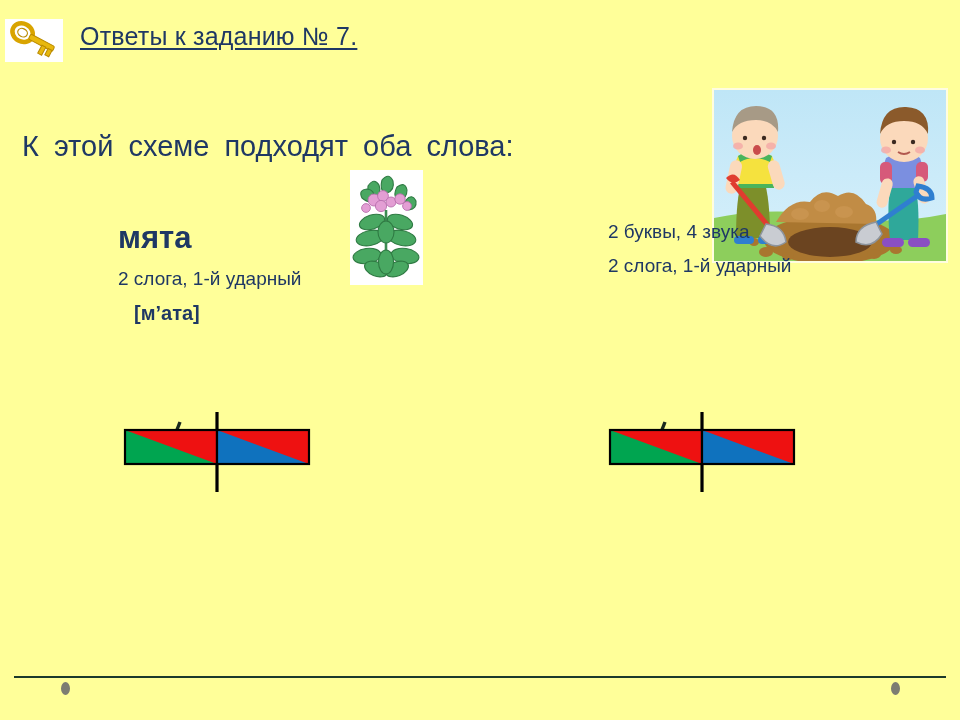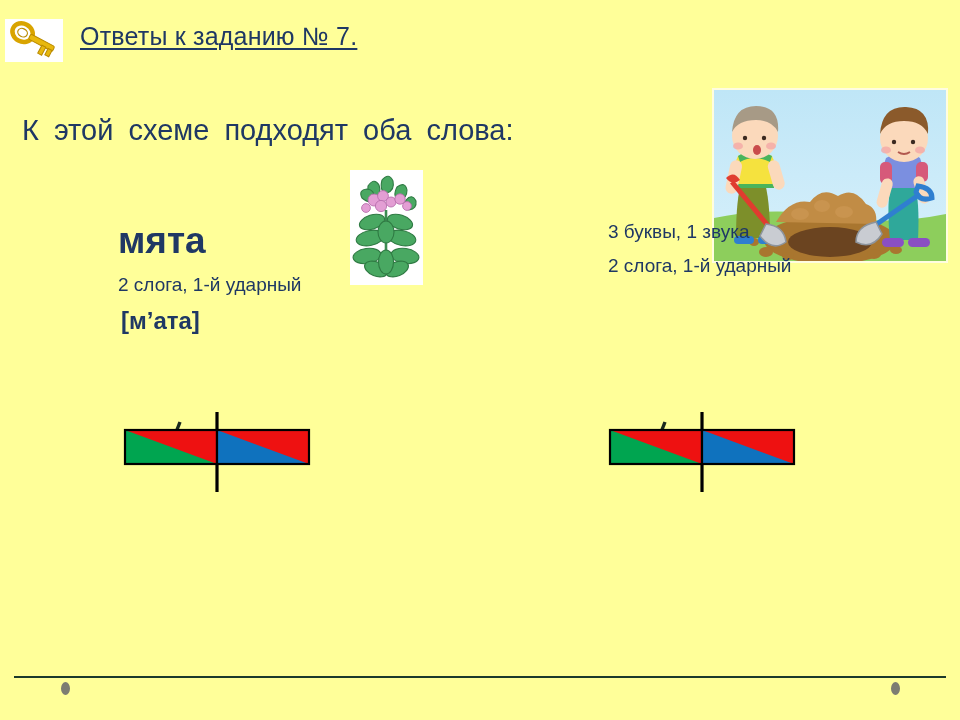--- a/index.html
+++ b/index.html
@@ -41,21 +41,21 @@
     text-decoration: underline;
     text-underline-offset: 3px;
     white-space: nowrap;
     letter-spacing: 0.2px;
   }
 
   
   .main-heading {
     position: absolute;
     left: 22px;
-    top: 114px;
+    top: 130px;
     font-size: 29px;
     color: #1f3864;
     white-space: nowrap;
     word-spacing: 7px;
   }
 
   
   .pic-mint {
     position: absolute;
     left: 350px;
@@ -77,40 +77,40 @@
     background: #bfe6f7;
   }
   .pic-dig svg, .pic-mint svg { display: block; }
 
   
   .word-block { position: absolute; }
   .word-block.left  { left: 118px; top: 222px; }
   .word-block.right { left: 608px; top: 222px; }
 
   .word-title {
-    font-size: 37px;
+    font-size: 31px;
     font-weight: bold;
     color: #1f3864;
     line-height: 1;
     margin: 0 0 16px 0;
     white-space: nowrap;
   }
   .word-fact {
     font-size: 19px;
     color: #1f3864;
     line-height: 1;
     margin: 0 0 15px 0;
     white-space: nowrap;
   }
   .word-transcription {
-    font-size: 24px;
+    font-size: 20px;
     font-weight: bold;
     color: #1f3864;
     line-height: 1;
-    margin: 7px 0 0 3px;
+    margin: 7px 0 0 16px;
     white-space: nowrap;
   }
 
   
   .scheme { position: absolute; }
   .scheme.left  { left: 120px; top: 400px; }
   .scheme.right { left: 607px; top: 400px; }
   .scheme svg { display: block; }
 
   
@@ -268,21 +268,21 @@
     </svg>
   </div>
 
   <div class="word-block left">
     <div class="word-title">мята</div>
     <div class="word-fact">2 слога, 1-й ударный</div>
     <div class="word-transcription">[м’ата]</div>
   </div>
 
   <div class="word-block right">
-    <div class="word-fact">3 буквы, 1 звука</div>
+    <div class="word-fact">2 буквы, 4 звука</div>
     <div class="word-fact">2 слога, 1-й ударный</div>
   </div>
 
   <div class="scheme left">
     <svg width="200" height="100" viewBox="0 0 200 100">
 
       <path d="M60 22 L53 40" stroke="#1b2a1f" stroke-width="3.4" stroke-linecap="butt"></path>
 
       <path d="M97 12 L97 92" stroke="#000000" stroke-width="3.2"></path>
 

